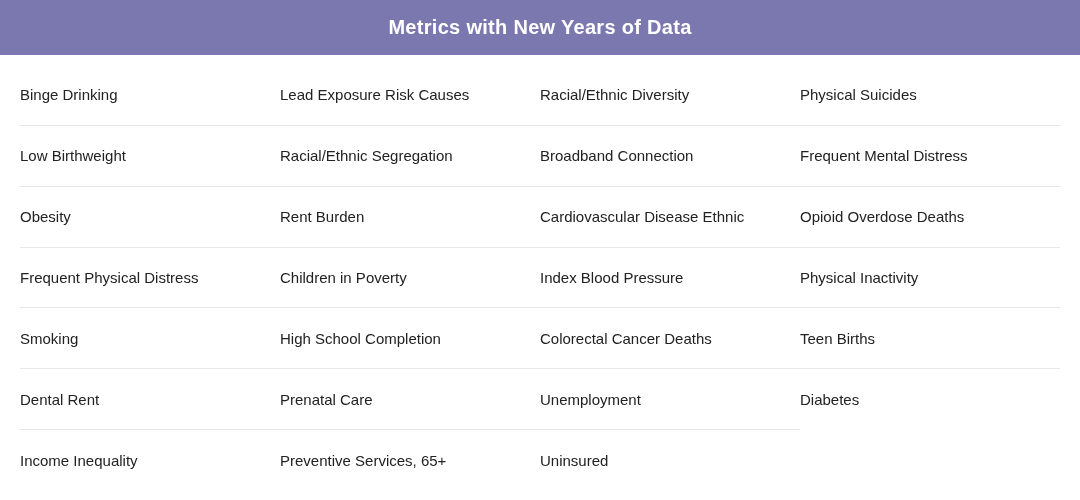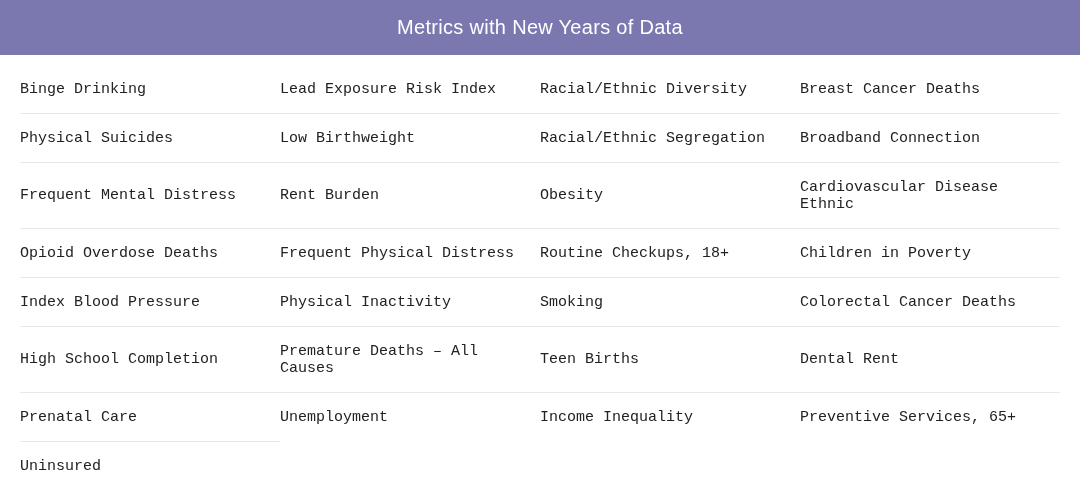--- a/index.html
+++ b/index.html
@@ -25,31 +25,30 @@
 
     .header {
       background-color: #7b78b0;
       padding: 16px 20px;
       text-align: center;
     }
 
     .header-title {
       color: #ffffff;
       font-size: 20px;
-      font-weight: normal;
+      font-weight: bold;
       letter-spacing: 0.3px;
     }
 
     .grid-container {
       flex: 1;
       display: grid;
       grid-template-columns: 1fr 1fr 1fr 1fr;
       padding: 10px 20px;
       row-gap: 0px;
-      font-family: Liberation Mono, monospace;
     }
 
     .grid-item {
       padding: 12px 8px 12px 0;
       font-size: 15px;
       color: #222222;
       border-bottom: 1px solid #e8e8e8;
       display: flex;
       align-items: center;
     }
@@ -60,42 +59,40 @@
   </style>
 </head>
 <body>
 
 <div class="container">
   <div class="header">
     <span class="header-title">Metrics with New Years of Data</span>
   </div>
   <div class="grid-container" id="grid">
   <div class="grid-item">Binge Drinking</div>
-      <div class="grid-item">Lead Exposure Risk Index</div>
+      <div class="grid-item">Lead Exposure Risk Causes</div>
       <div class="grid-item">Racial/Ethnic Diversity</div>
-      <div class="grid-item">Breast Cancer Deaths</div>
       <div class="grid-item">Physical Suicides</div>
       <div class="grid-item">Low Birthweight</div>
       <div class="grid-item">Racial/Ethnic Segregation</div>
       <div class="grid-item">Broadband Connection</div>
       <div class="grid-item">Frequent Mental Distress</div>
+      <div class="grid-item">Obesity</div>
       <div class="grid-item">Rent Burden</div>
-      <div class="grid-item">Obesity</div>
       <div class="grid-item">Cardiovascular Disease Ethnic</div>
       <div class="grid-item">Opioid Overdose Deaths</div>
       <div class="grid-item">Frequent Physical Distress</div>
-      <div class="grid-item">Routine Checkups, 18+</div>
       <div class="grid-item">Children in Poverty</div>
       <div class="grid-item">Index Blood Pressure</div>
       <div class="grid-item">Physical Inactivity</div>
       <div class="grid-item">Smoking</div>
+      <div class="grid-item">High School Completion</div>
       <div class="grid-item">Colorectal Cancer Deaths</div>
-      <div class="grid-item">High School Completion</div>
-      <div class="grid-item">Premature Deaths – All Causes</div>
       <div class="grid-item">Teen Births</div>
       <div class="grid-item">Dental Rent</div>
       <div class="grid-item">Prenatal Care</div>
       <div class="grid-item">Unemployment</div>
+      <div class="grid-item">Diabetes</div>
       <div class="grid-item">Income Inequality</div>
       <div class="grid-item">Preventive Services, 65+</div>
       <div class="grid-item">Uninsured</div>
     </div>
 </div>
 
 </body></html>

